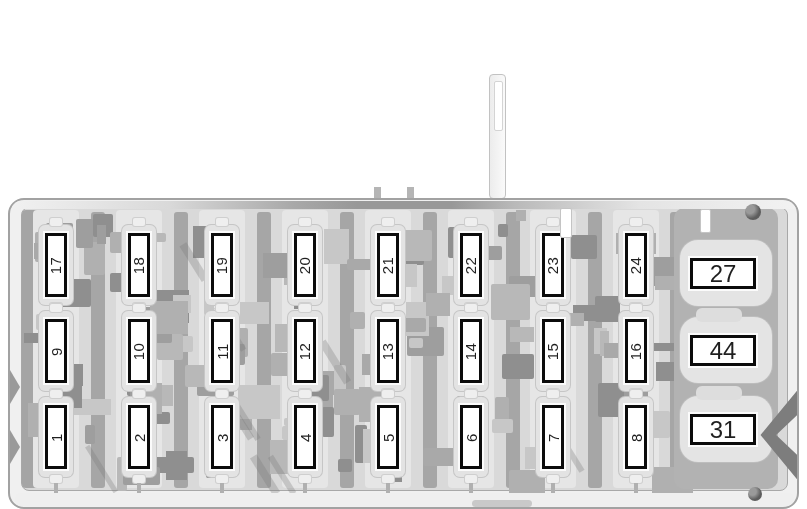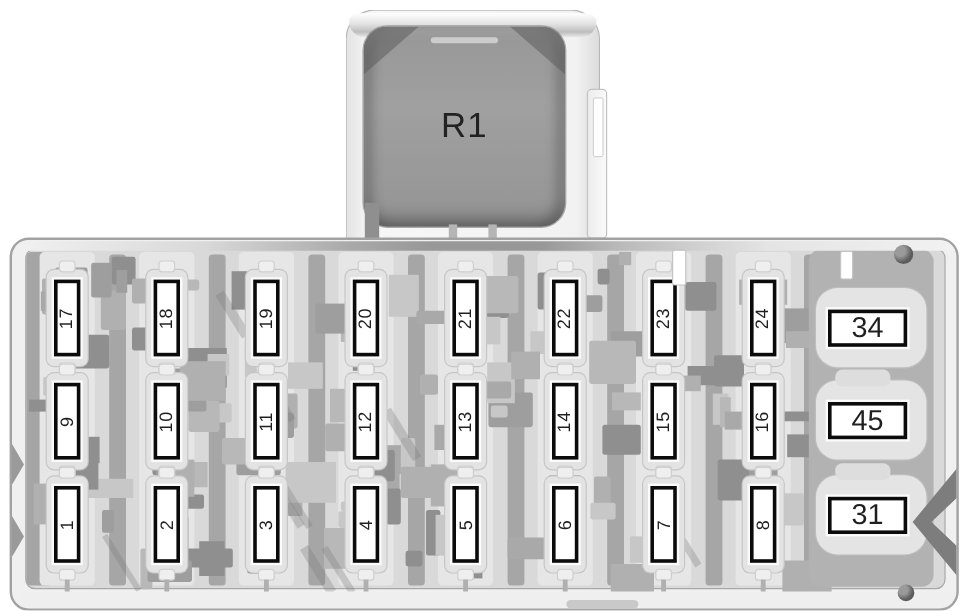--- a/index.html
+++ b/index.html
@@ -82,30 +82,20 @@
     border:3px solid var(--fuse-border,#0b0b0b);box-sizing:border-box;
     display:flex;align-items:center;justify-content:center;
     box-shadow:0 0 0 2px rgba(255,255,255,.85);}
   .hfuse span{font-size:24px;color:var(--number-text,#1f1f1f);}
 </style>
 </head>
 <body>
 
 <div class="scene">
 
-  <div class="relay-housing">
-    <div class="relay-top-band"></div>
-    <div class="relay">
-      <div class="relay-corner tl"></div>
-      <div class="relay-corner tr"></div>
-      <div class="relay-shine"></div>
-      <span class="relay-label">R1</span>
-    </div>
-    <div class="relay-side-dark"></div>
-  </div>
   <div class="relay-tab">
     <div class="relay-tab-slot"></div>
   </div>
   <div class="relay-leg relay-leg-1"></div>
   <div class="relay-leg relay-leg-2"></div>
 
   <div class="panel">
     <div class="panel-inner"></div>
     <div id="built">
         <div class="blk" style="left: 12px; top: 10px; width: 22px; height: 278px; background: rgb(165, 165, 165); border-radius: 4px;"></div>
@@ -407,24 +397,24 @@
         <div class="vfuse" style="left: 615px; top: 205px;">
           <span>8</span>
         </div>
         <div class="well"></div>
         <div class="pod" style="top: 40px;"></div>
         <div class="pod" style="top: 117px;"></div>
         <div class="pod" style="top: 196px;"></div>
         <div class="waist" style="top: 108px;"></div>
         <div class="waist" style="top: 186px;"></div>
         <div class="hfuse" style="top: 58px;">
-          <span>34</span>
+          <span>27</span>
         </div>
         <div class="hfuse" style="top: 135px;">
-          <span>45</span>
+          <span>44</span>
         </div>
         <div class="hfuse" style="top: 214px;">
           <span>31</span>
         </div>
       </div>
     <div class="panel-topband"></div>
     <div class="panel-bottomstrip"></div>
     <div class="bottom-tab"></div>
     <div class="slot slot-a"></div>
     <div class="slot slot-b"></div>

